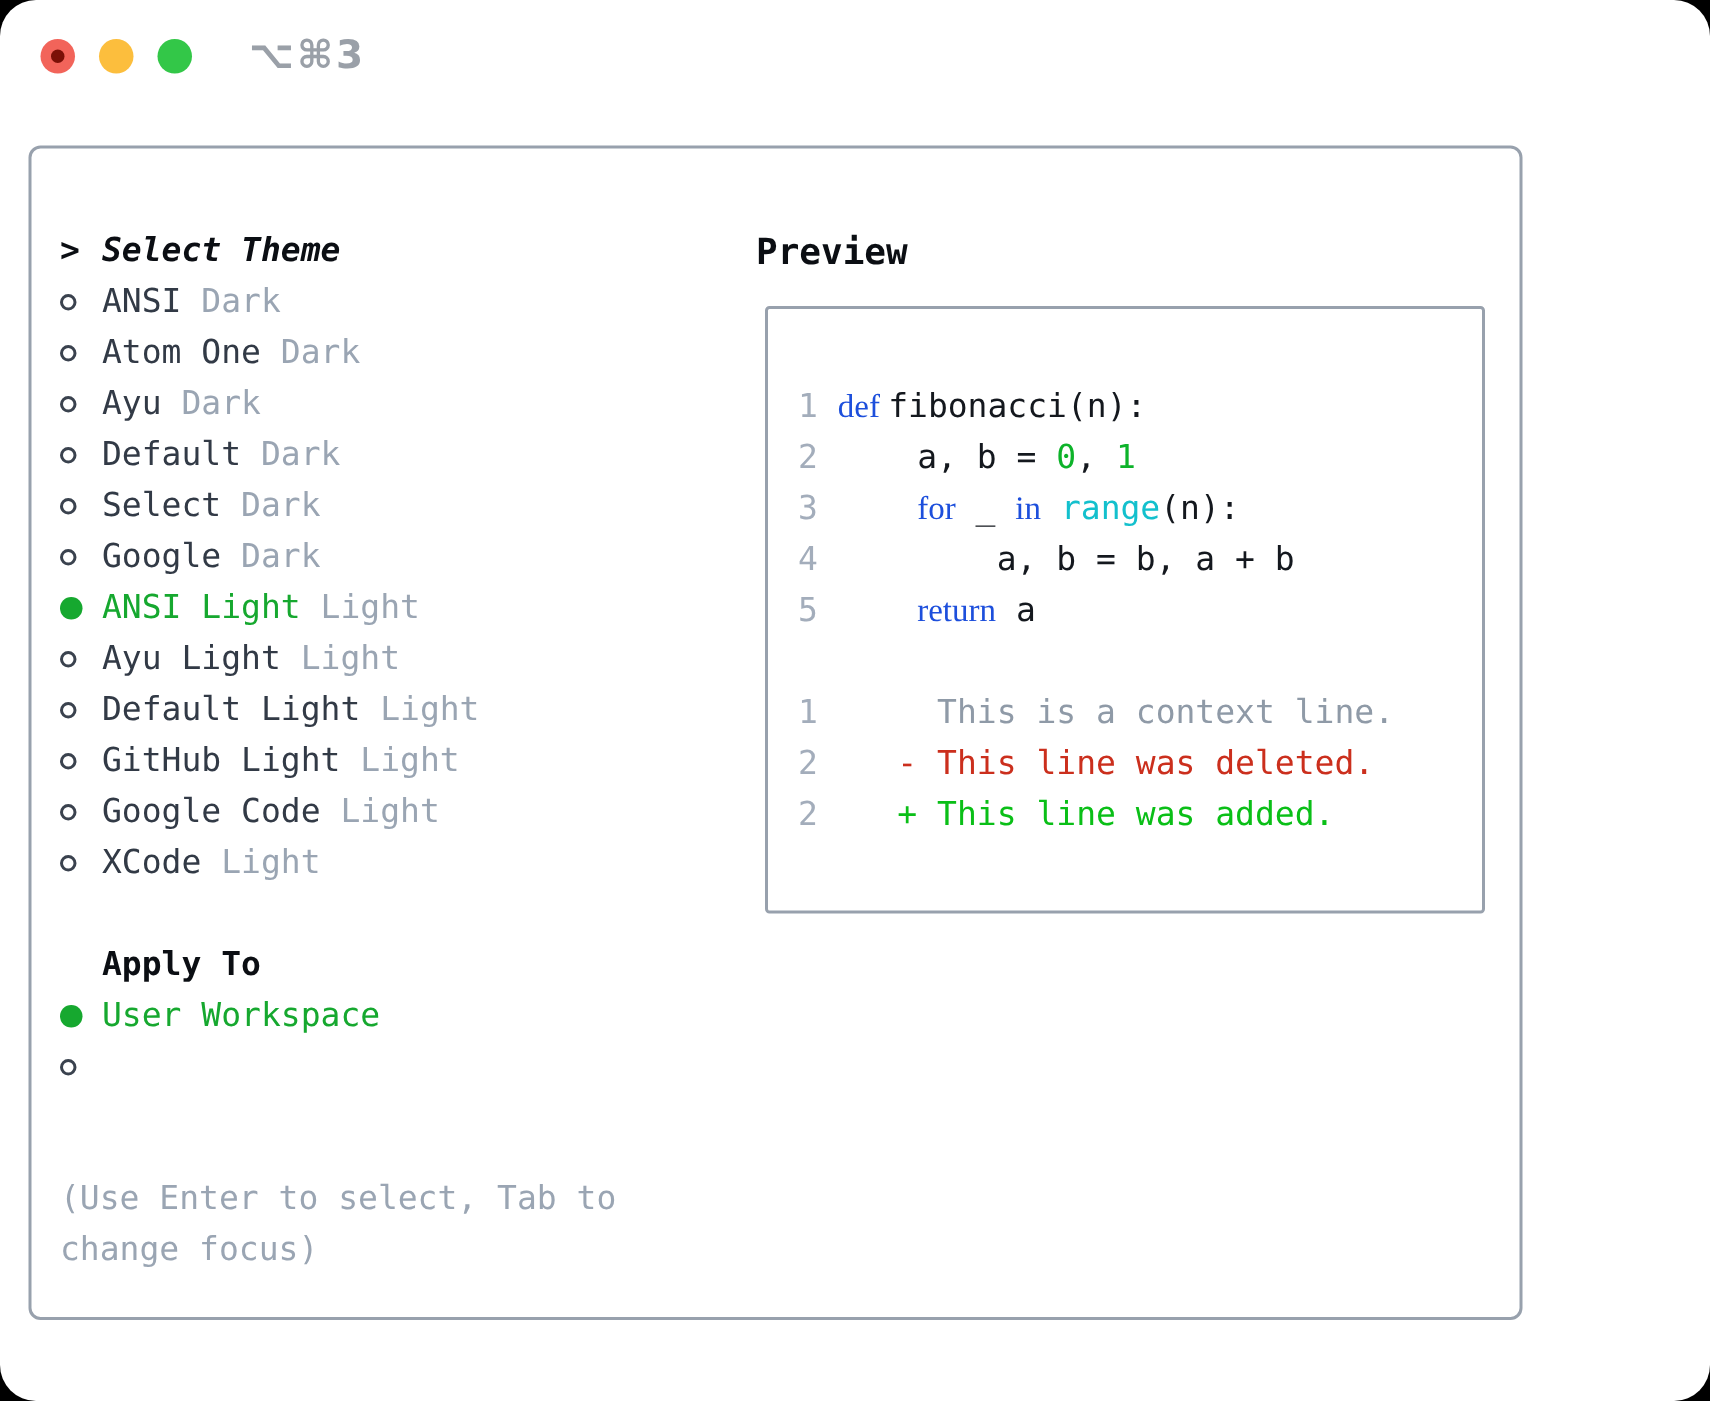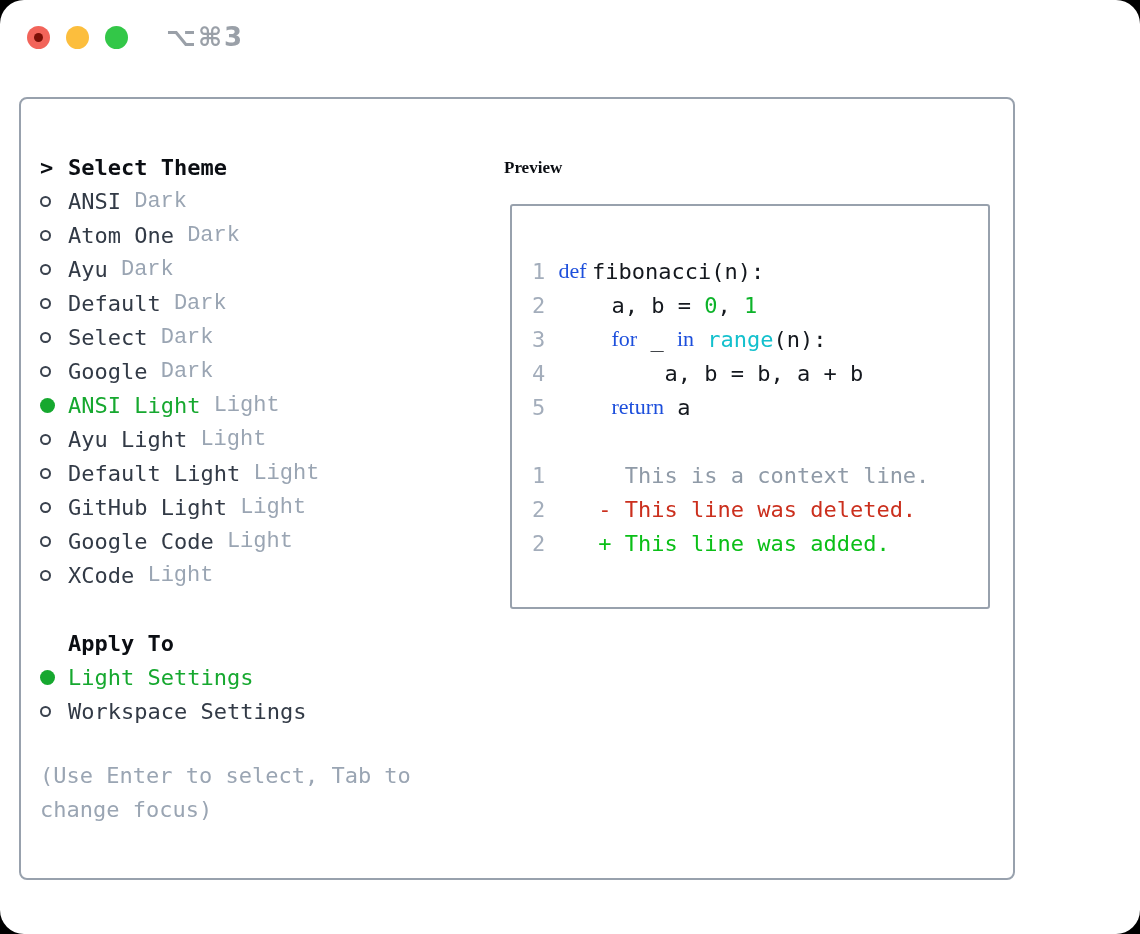--- a/index.html
+++ b/index.html
@@ -56,35 +56,35 @@
     width:11px;height:11px;border-radius:50%;
     border:2px solid var(--radio_ring);
     background:transparent;
   }
   .row.selected .radio{
     background:var(--accent_green);border-color:var(--accent_green);
     width:15px;height:15px;border-width:0;
   }
   .row.selected .name{color:var(--accent_green);}
   .name{white-space:pre;}
-  .variant{white-space:pre;color:var(--muted_gray);font-family:Liberation Mono, monospace;}
+  .variant{white-space:pre;color:var(--muted_gray);}
   .row.header-row{font-weight:700;color:var(--header_black);}
-  .row.header-row .name{color:var(--header_black);}
+  .row.header-row .name{color:var(--header_black);font-style:italic;}
   .row.subheader .name{color:var(--header_black);font-weight:600;}
   .theme-list{position:absolute;left:19px;top:51px;}
   .apply-block{position:absolute;left:19px;top:527px;text-align:center;}
   .help-text{
-    position:absolute;left:19px;top:660px;width:445px;
+    position:absolute;left:19px;top:684px;width:445px;
     font-size:22px;line-height:34px;color:var(--muted_gray);
   }
   
   .preview-label{
     position:absolute;left:483px;top:52px;height:34px;
     display:flex;align-items:center;
-    font-size:17px;font-weight:700;color:var(--header_black);font-family:Liberation Serif, serif;
+    font-size:24px;font-weight:700;color:var(--header_black);
   }
   .preview-box{
     position:absolute;left:489px;top:105px;width:480px;height:405px;
     border:2px solid var(--border_gray);
     border-radius:3px;
     background:#fff;
     padding:48px 0 0 20px;
     overflow:hidden;
   }
   .pline{
@@ -185,25 +185,24 @@
       </div>
 
     <div class="apply-block" id="apply-block">
       <div class="row subheader">
         <span class="marker"> </span>
         <span class="name">Apply To</span>
       </div>
 
     <div class="row apply-option selected">
           <span class="marker"><span class="radio"></span></span>
-          <span class="name">Light Settings</span>
+          <span class="name">User Workspace</span>
         </div>
         <div class="row apply-option">
           <span class="marker"><span class="radio"></span></span>
-          <span class="name">Workspace Settings</span>
         </div>
       </div>
 
     <div class="help-text">(Use Enter to select, Tab to change focus)</div>
 
     <div class="preview-label">Preview</div>
 
     <div class="preview-box" id="preview-box">
 
     <div class="pline"><span class="tok-ln">1 </span><span class="tok-kw">def </span><span class="tok-txt">fibonacci(n):</span></div>

